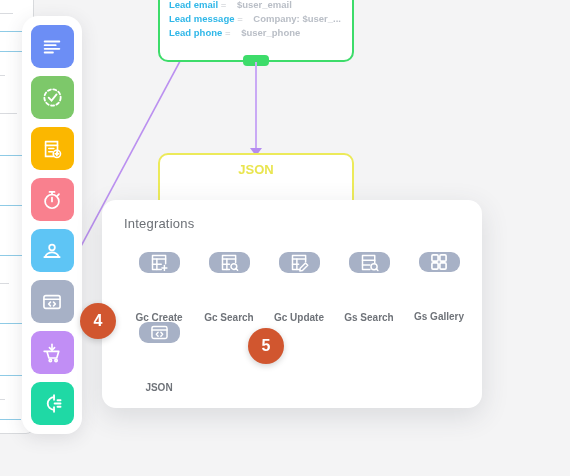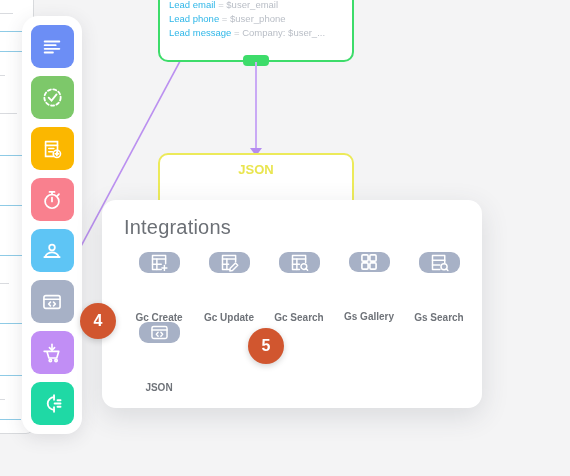--- a/index.html
+++ b/index.html
@@ -49,29 +49,30 @@
     right: 8px;
   }
   .field-row {
     font-size: 9.5px;
     line-height: 14px;
     white-space: nowrap;
     overflow: hidden;
   }
   .field-key {
     color: #2fb7e8;
-    font-weight: normal;
+    font-weight: bold;
   }
   .field-eq {
     color: #c2c6cc;
     font-weight: normal;
   }
   .field-val {
     color: #b9bec6;
-    font-weight: normal;
+    font-weight: bold;
+    margin-left: 8px;
   }
   
   #lead-nub {
     position: absolute;
     left: 50%;
     margin-left: -13px;
     bottom: -6px;
     width: 26px;
     height: 11px;
     background: #3ddc6a;
@@ -192,21 +193,21 @@
     background: #ffffff;
     border-radius: 14px;
     box-shadow: 0 8px 28px rgba(60,64,80,0.14);
     z-index: 30;
     box-sizing: border-box;
   }
   #panel-title {
     position: absolute;
     left: 22px;
     top: 16px;
-    font-size: 20px;
+    font-size: 13px;
     color: #6c7076;
     font-weight: normal;
     letter-spacing: 0.2px;
   }
   #int-grid {
     position: absolute;
     left: 22px;
     top: 52px;
     right: 14px;
     display: grid;
@@ -291,28 +292,28 @@
   </svg>
 
   <div class="node" id="node-lead">
     <div class="field-list">
       <div class="field-row">
         <span class="field-key">Lead email</span>
         <span class="field-eq">=</span>
         <span class="field-val">$user_email</span>
       </div>
       <div class="field-row">
+        <span class="field-key">Lead message</span>
+        <span class="field-eq">=</span>
+        <span class="field-val">Company: $user_...</span>
+      </div>
+      <div class="field-row">
         <span class="field-key">Lead phone</span>
         <span class="field-eq">=</span>
         <span class="field-val">$user_phone</span>
-      </div>
-      <div class="field-row">
-        <span class="field-key">Lead message</span>
-        <span class="field-eq">=</span>
-        <span class="field-val">Company: $user_...</span>
       </div>
     </div>
     <div id="lead-nub"></div>
   </div>
 
   <div id="connector-vert"></div>
   <div id="connector-arrow"></div>
 
   <div class="node" id="node-json">
     <div class="node-title">JSON</div>
@@ -434,76 +435,76 @@
           </svg>
         </span>
       </div>
       <div class="int-label">Gc Create</div>
     </div>
 
     <div class="int-item">
       <div class="int-tile">
         <span>
           <svg width="21" height="21" viewBox="0 0 24 24" fill="none" stroke="#fff" stroke-width="1.7" stroke-linecap="round" stroke-linejoin="round">
-            <path d="M4 4h15v7M4 4v16h8"></path>
-            <line x1="4" y1="8" x2="19" y2="8"></line>
-            <line x1="9" y1="8" x2="9" y2="20"></line>
-            <line x1="4" y1="14" x2="11" y2="14"></line>
-            <path d="M18.8 12.6l2.6 2.6-6 6-3 .4.4-3z"></path>
-          </svg>
-        </span>
-      </div>
-      <div class="int-label">Gc Update</div>
-    </div>
-
-    <div class="int-item">
-      <div class="int-tile">
-        <span>
-          <svg width="21" height="21" viewBox="0 0 24 24" fill="none" stroke="#fff" stroke-width="1.7" stroke-linecap="round" stroke-linejoin="round">
             <path d="M4 4h15v8M4 4v16h8"></path>
             <line x1="4" y1="8" x2="19" y2="8"></line>
             <line x1="9" y1="8" x2="9" y2="20"></line>
             <line x1="4" y1="14" x2="12" y2="14"></line>
             <circle cx="17" cy="16.6" r="3.3"></circle>
             <line x1="19.4" y1="19" x2="21.3" y2="20.9"></line>
           </svg>
         </span>
       </div>
       <div class="int-label">Gc Search</div>
     </div>
 
     <div class="int-item">
       <div class="int-tile">
         <span>
-          <svg width="20" height="20" viewBox="0 0 24 24" fill="none" stroke="#fff" stroke-width="2" stroke-linejoin="round">
-            <rect x="3.5" y="3.5" width="7.4" height="7.4" rx="1.3"></rect>
-            <rect x="13.1" y="3.5" width="7.4" height="7.4" rx="1.3"></rect>
-            <rect x="3.5" y="13.1" width="7.4" height="7.4" rx="1.3"></rect>
-            <rect x="13.1" y="13.1" width="7.4" height="7.4" rx="1.3"></rect>
+          <svg width="21" height="21" viewBox="0 0 24 24" fill="none" stroke="#fff" stroke-width="1.7" stroke-linecap="round" stroke-linejoin="round">
+            <path d="M4 4h15v7M4 4v16h8"></path>
+            <line x1="4" y1="8" x2="19" y2="8"></line>
+            <line x1="9" y1="8" x2="9" y2="20"></line>
+            <line x1="4" y1="14" x2="11" y2="14"></line>
+            <path d="M18.8 12.6l2.6 2.6-6 6-3 .4.4-3z"></path>
           </svg>
         </span>
       </div>
-      <div class="int-label">Gs Gallery</div>
+      <div class="int-label">Gc Update</div>
     </div>
 
     <div class="int-item">
       <div class="int-tile">
         <span>
           <svg width="21" height="21" viewBox="0 0 24 24" fill="none" stroke="#fff" stroke-width="1.7" stroke-linecap="round" stroke-linejoin="round">
             <path d="M4 4h14v8.5M4 4v16h8.5"></path>
             <line x1="4" y1="9.4" x2="18" y2="9.4"></line>
             <line x1="4" y1="14.8" x2="12.5" y2="14.8"></line>
             <circle cx="17.2" cy="16.8" r="3.5"></circle>
             <line x1="19.7" y1="19.3" x2="21.6" y2="21.2"></line>
           </svg>
         </span>
       </div>
       <div class="int-label">Gs Search</div>
     </div>
 
+    <div class="int-item">
+      <div class="int-tile">
+        <span>
+          <svg width="20" height="20" viewBox="0 0 24 24" fill="none" stroke="#fff" stroke-width="2" stroke-linejoin="round">
+            <rect x="3.5" y="3.5" width="7.4" height="7.4" rx="1.3"></rect>
+            <rect x="13.1" y="3.5" width="7.4" height="7.4" rx="1.3"></rect>
+            <rect x="3.5" y="13.1" width="7.4" height="7.4" rx="1.3"></rect>
+            <rect x="13.1" y="13.1" width="7.4" height="7.4" rx="1.3"></rect>
+          </svg>
+        </span>
+      </div>
+      <div class="int-label">Gs Gallery</div>
+    </div>
+
 
     <div class="int-item">
       <div class="int-tile">
         <span>
           <svg width="21" height="21" viewBox="0 0 24 24" fill="none" stroke="#fff" stroke-width="1.7" stroke-linecap="round" stroke-linejoin="round">
             <rect x="3.4" y="5.2" width="17.2" height="13.6" rx="2"></rect>
             <line x1="3.4" y1="9.2" x2="20.6" y2="9.2"></line>
             <polyline points="10.4,11.8 8.4,14 10.4,16.2"></polyline>
             <polyline points="13.6,11.8 15.6,14 13.6,16.2"></polyline>
           </svg>

